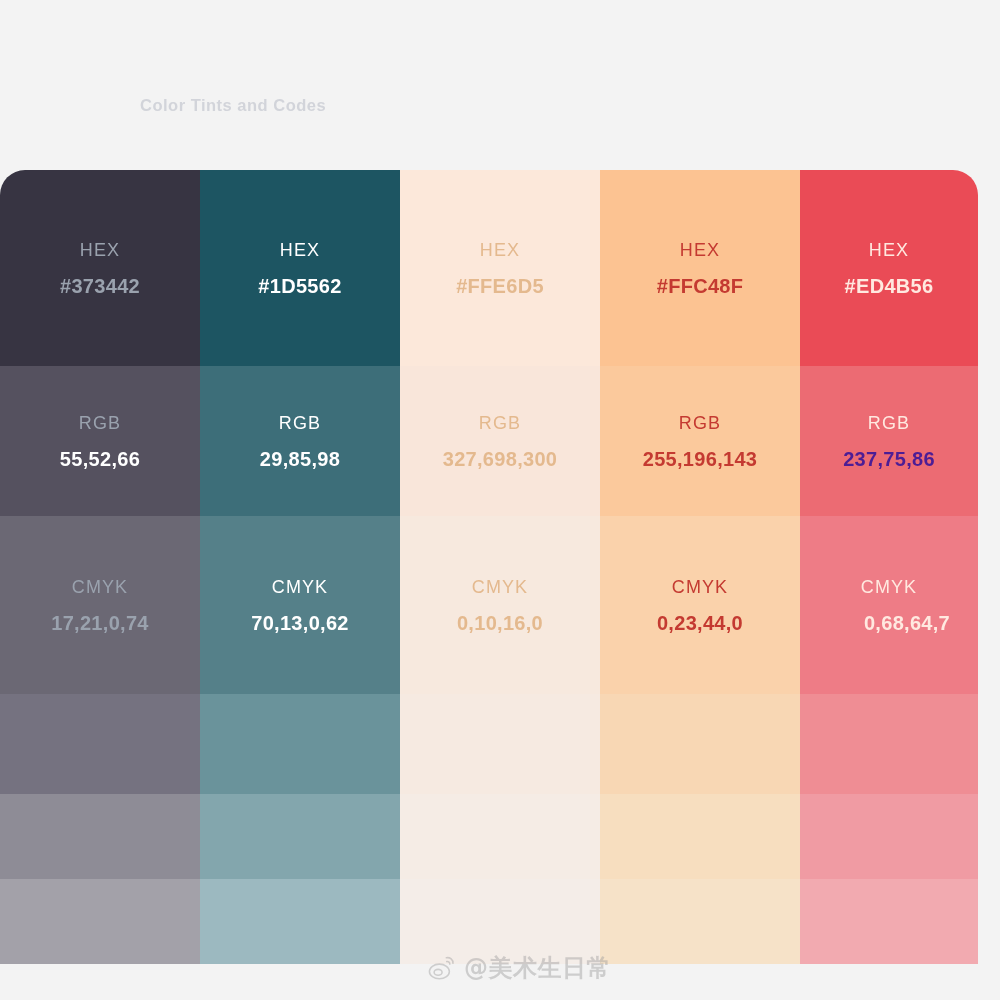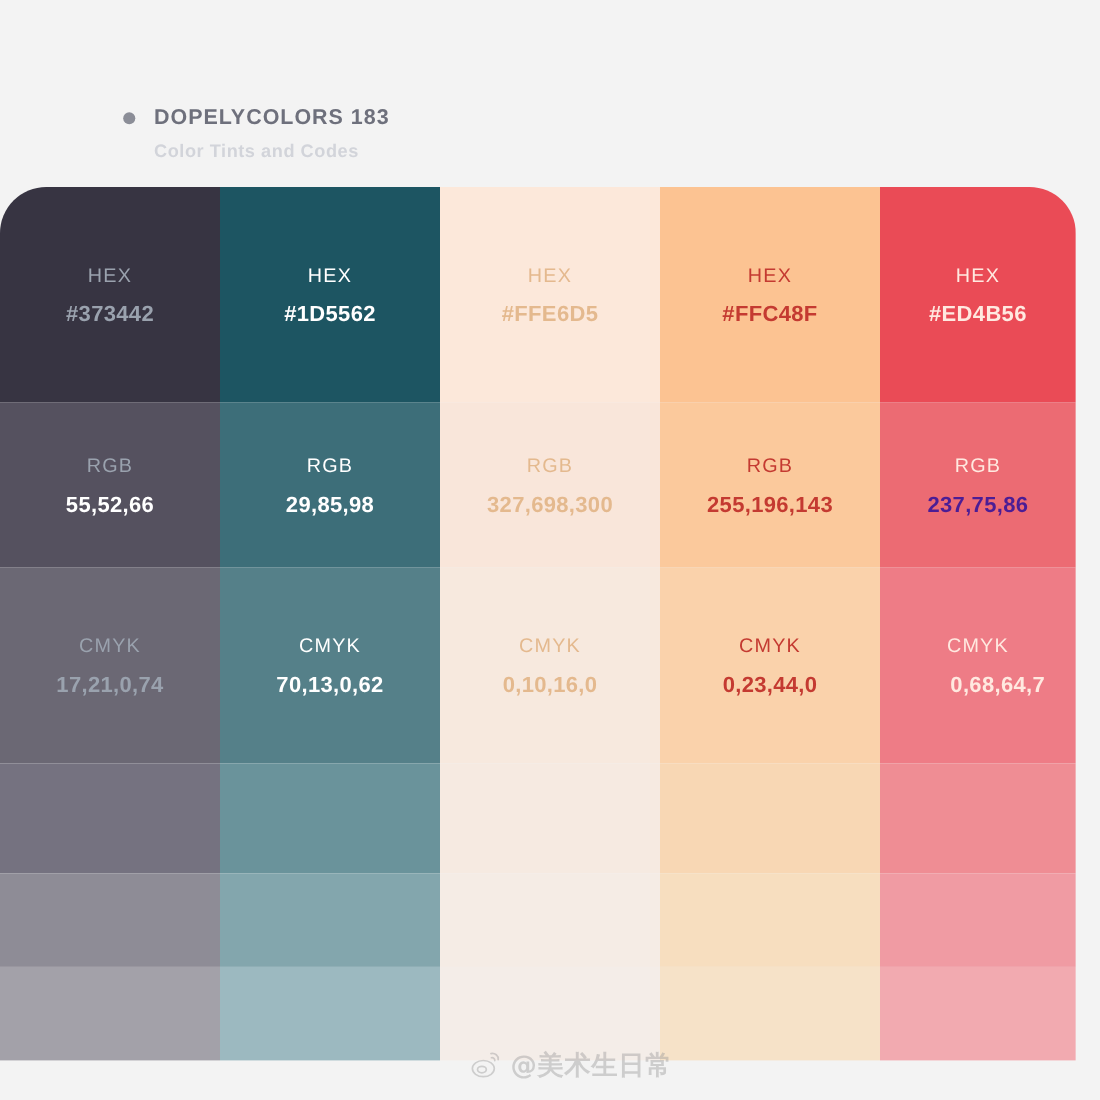--- a/index.html
+++ b/index.html
@@ -67,20 +67,21 @@
   .panel {
     position: absolute;
     left: 0;
     top: 170px;
     width: 978px;
     height: 830px;
     border-top-left-radius: 42px;
     border-top-right-radius: 42px;
     overflow: hidden;
     display: flex;
+    border-radius: 25px;
   }
   .col {
     width: 200px;
     height: 830px;
     display: flex;
     flex-direction: column;
     position: relative;
   }
   .col:last-child { width: 178px; }
 
@@ -139,24 +140,20 @@
     font-family: "DejaVu Sans", sans-serif;
   }
 </style>
 </head>
 <body>
 
 <div id="stage">
 
   <div class="header">
     <div class="header-inner">
-      <div class="title-row">
-        <span class="bullet"></span>
-        <span class="title">DOPELYCOLORS 183</span>
-      </div>
       <div class="subtitle">Color Tints and Codes</div>
     </div>
   </div>
 
   <div class="panel">
 
     <div class="col">
       <div class="band r0" style="background: rgb(55, 52, 66);">
         <div class="lbl" style="color: rgb(154, 162, 174);">HEX</div>
         <div class="val" style="color: rgb(154, 162, 174);">#373442</div>

